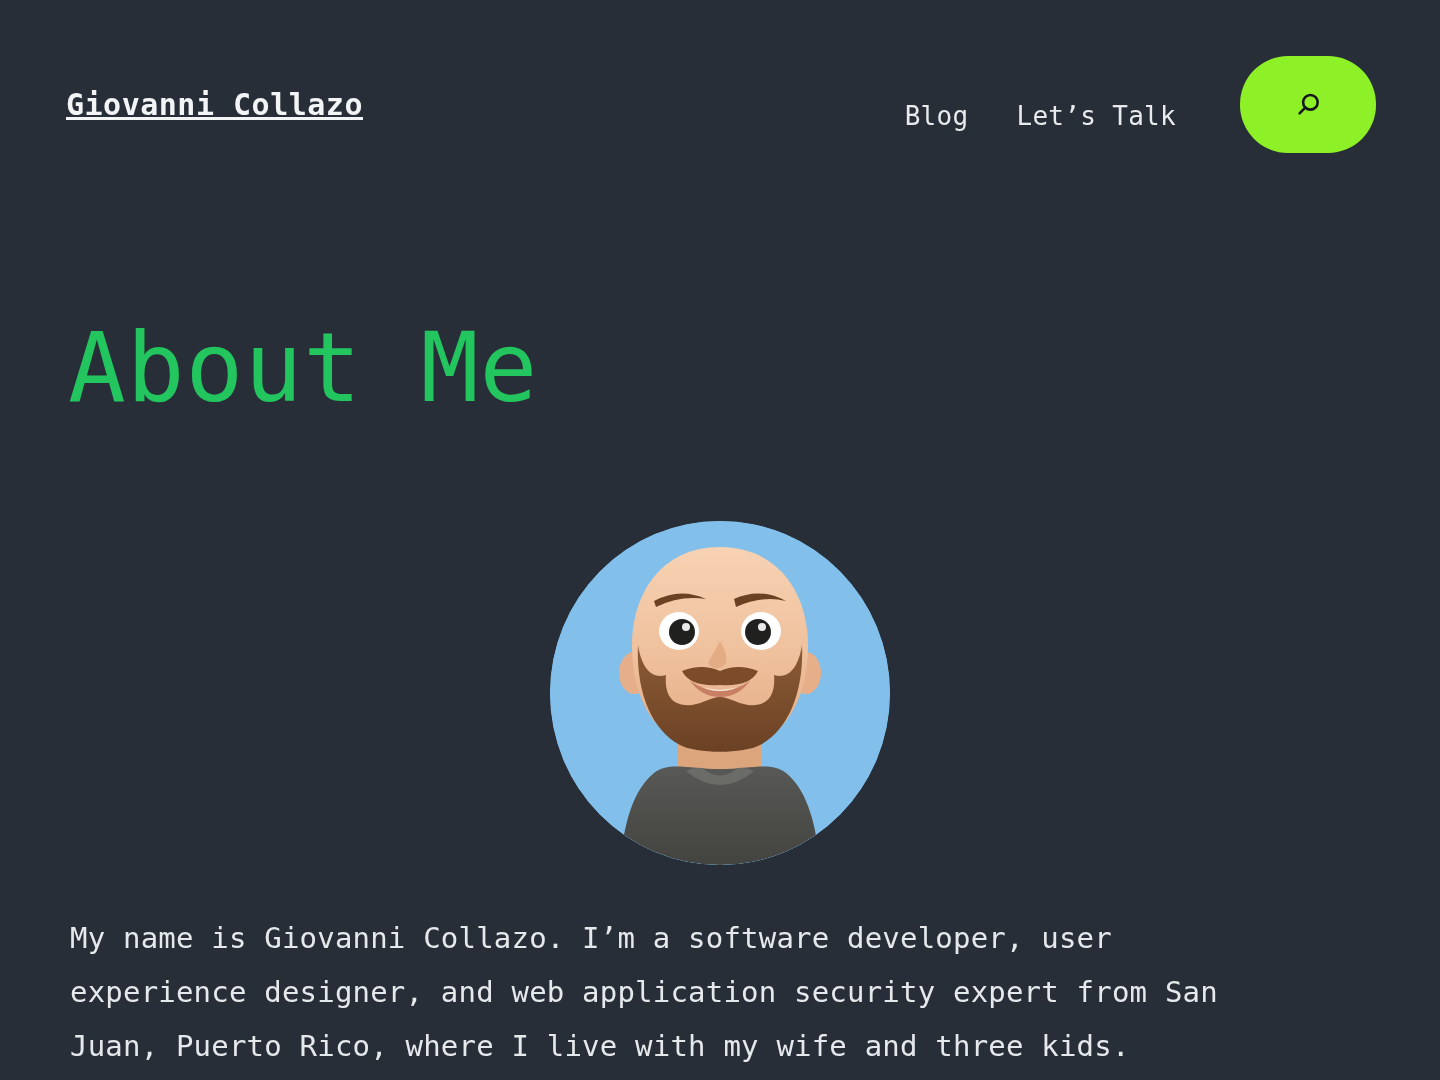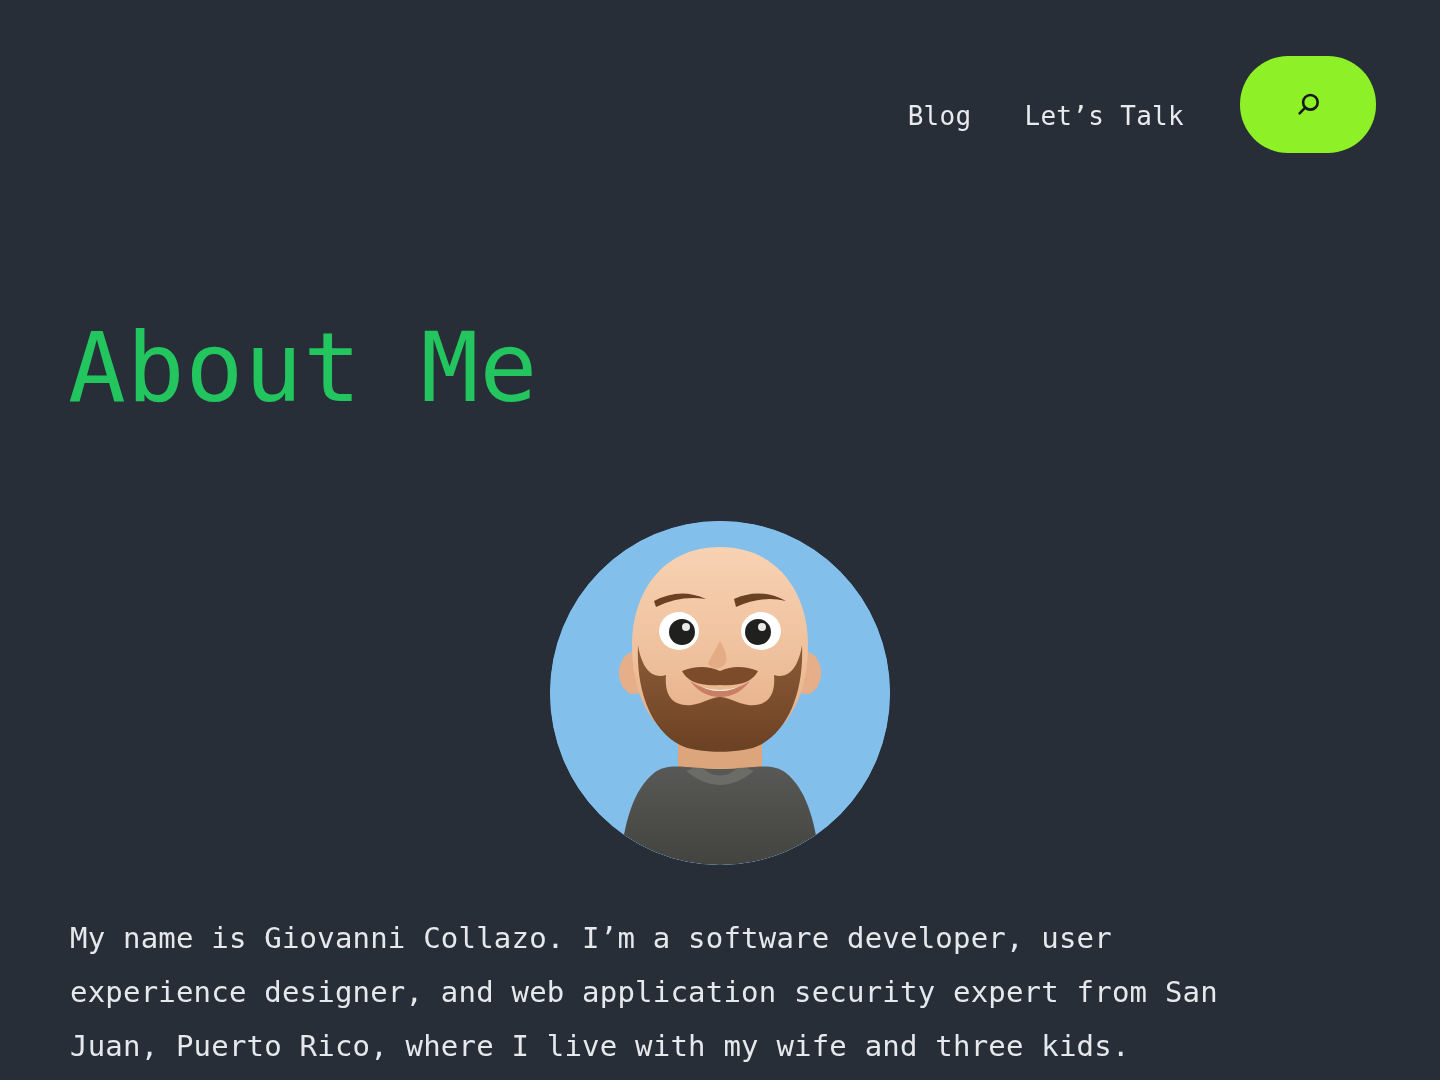--- a/index.html
+++ b/index.html
@@ -41,37 +41,37 @@
     padding-top: 32px;
     white-space: nowrap;
     cursor: pointer;
   }
 
   .header-spacer { flex: 1 1 auto; }
 
   .main-nav {
     display: flex;
     align-items: center;
-    gap: 8px;
+    gap: 16px;
     padding-top: 20px;
   }
 
   .nav-link {
     font-family: "DejaVu Sans Mono", "Liberation Mono", monospace;
     font-size: 26px;
     font-weight: 400;
     color: #e8eaed;
     text-decoration: none;
     letter-spacing: 0.3px;
     white-space: nowrap;
     line-height: 1;
     padding: 12px 0;
     cursor: pointer;
   }
-  .nav-link + .nav-link { margin-left: 45px; }
+  .nav-link + .nav-link { margin-left: 32px; }
 
   .search-button {
     margin-left: 48px;
     width: 136px;
     height: 97px;
     border: none;
     border-radius: 48px;
     background: #8ef128;
     display: flex;
     align-items: center;
@@ -128,20 +128,21 @@
     letter-spacing: 0.2px;
     color: #e6e9ec;
     max-width: 1340px;
   }
 </style>
 </head>
 <body>
 
 <header class="site-header">
 
+  <a class="site-title" href="#">Giovanni Collazo</a>
 
   <div class="header-spacer"></div>
 
   <nav class="main-nav">
 
     <a class="nav-link" href="#">Blog</a>
 
     <a class="nav-link" href="#">Let’s Talk</a>
 
     <button class="search-button" aria-label="Search">

